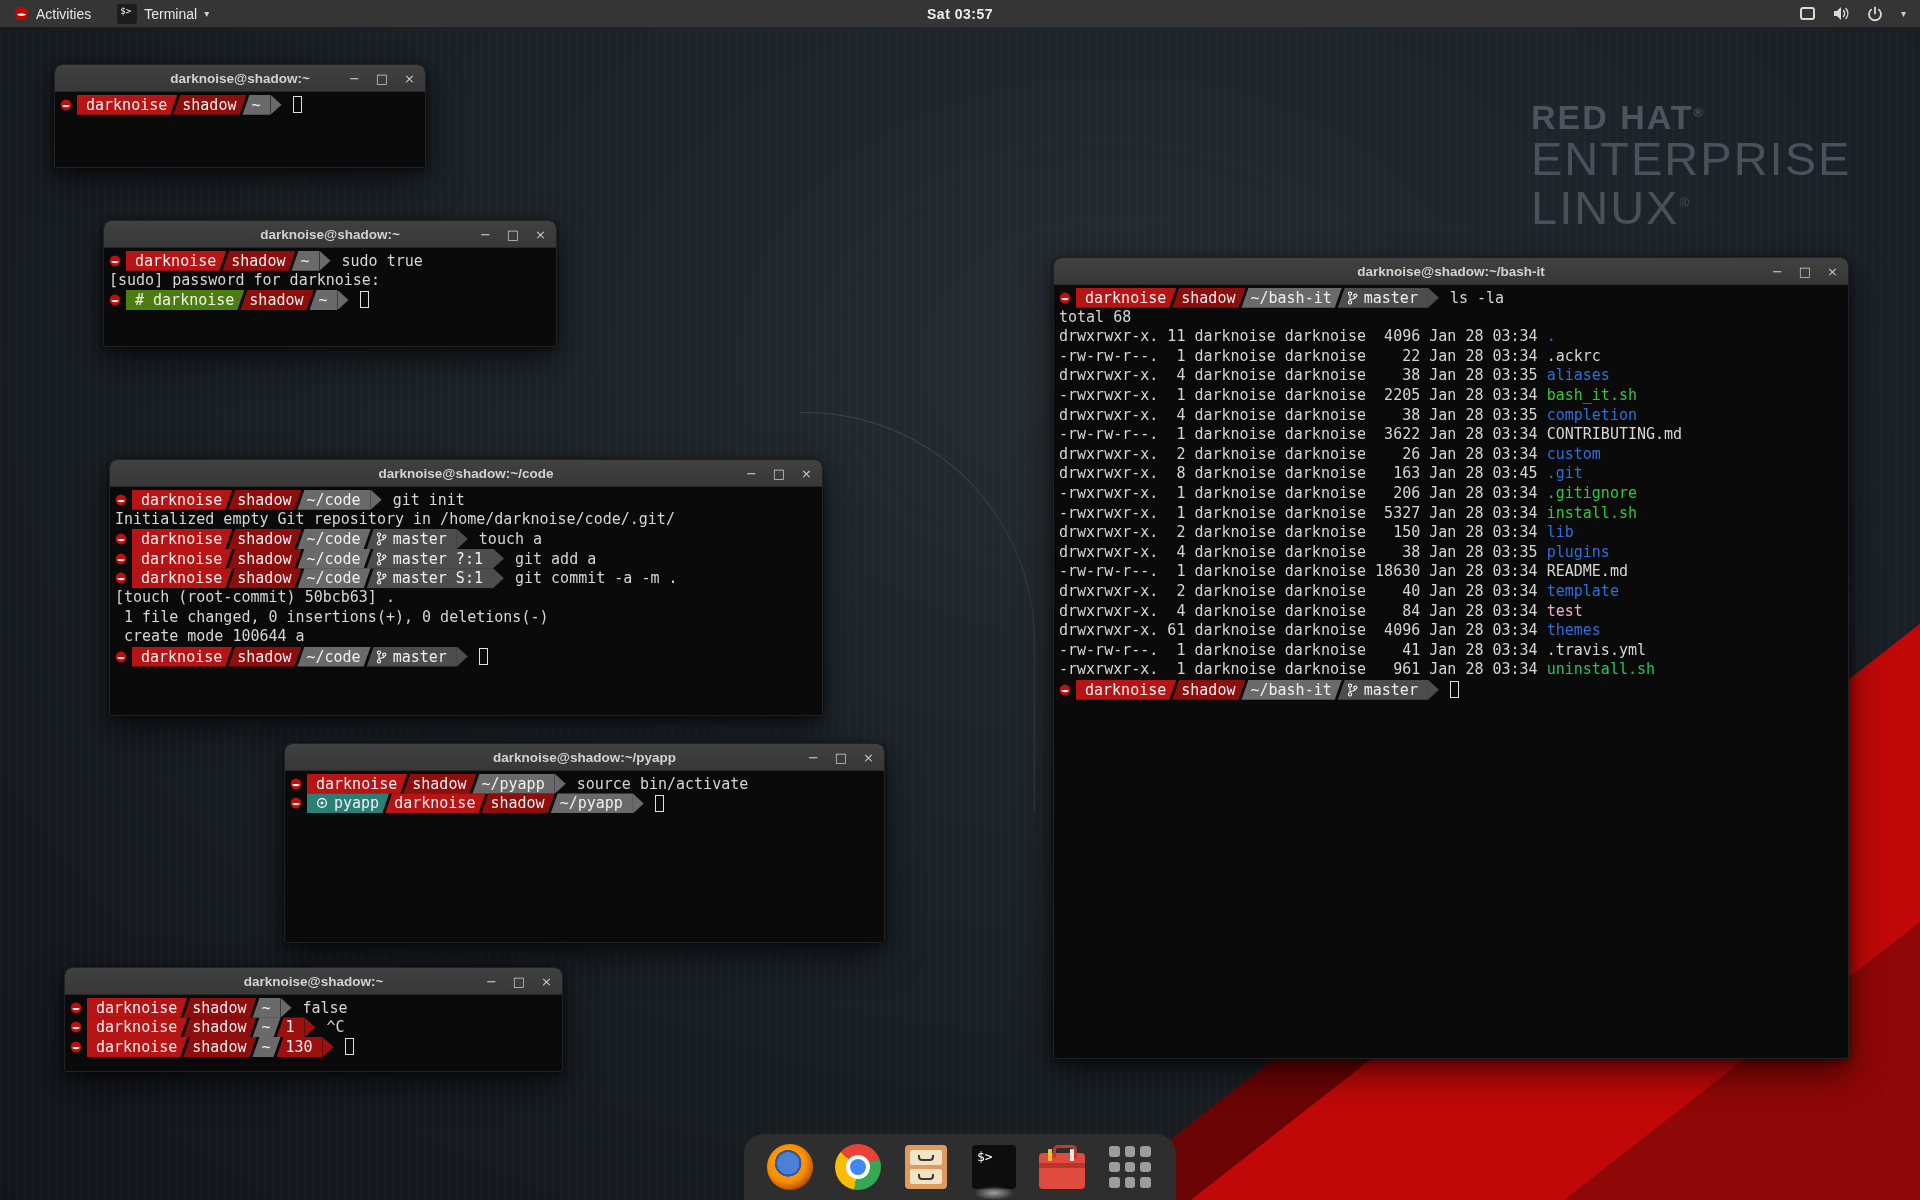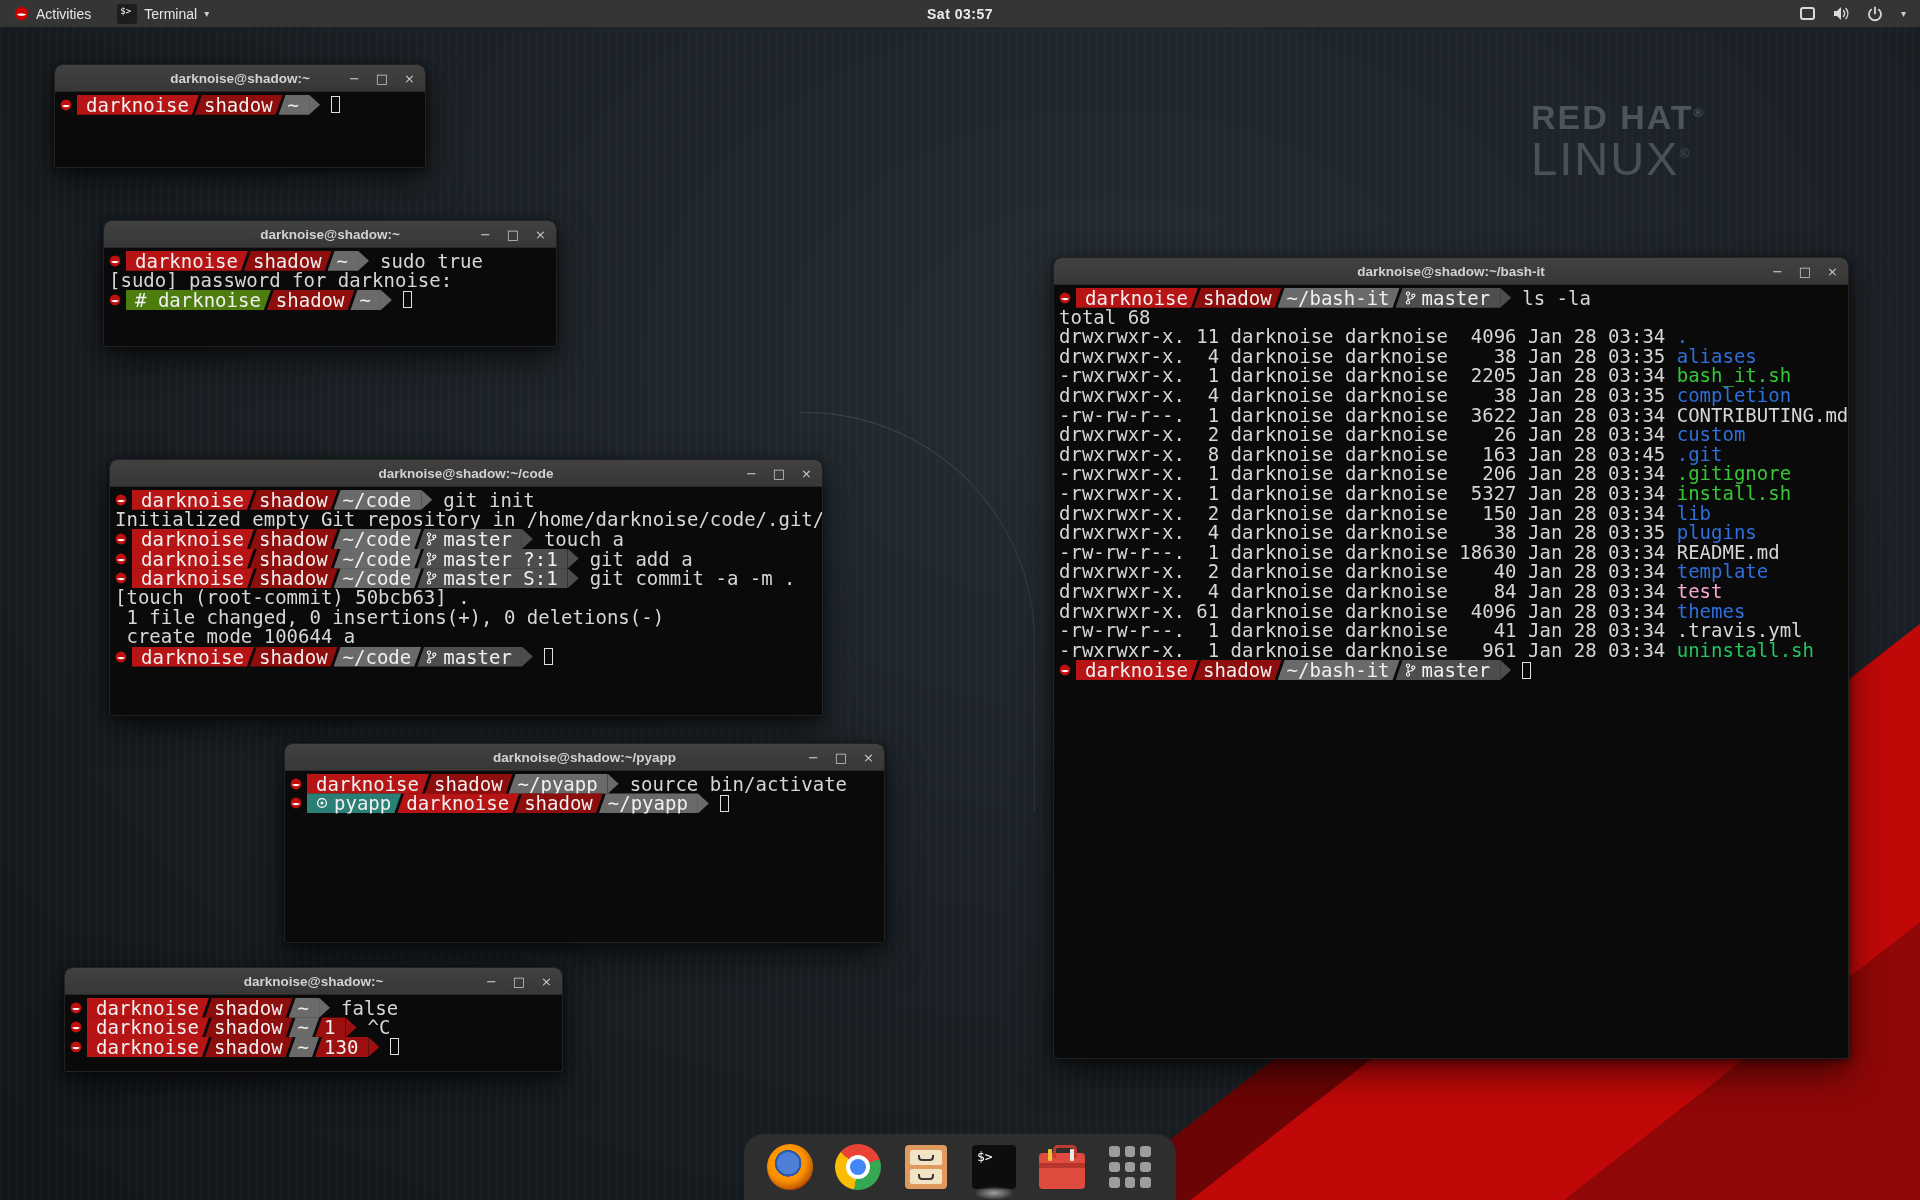--- a/index.html
+++ b/index.html
@@ -62,21 +62,21 @@
     height:27px; background:linear-gradient(#414141,#373737);
     border-bottom:1px solid #282828; position:relative;
     display:flex; align-items:center; justify-content:center;
     border-radius:7px 7px 0 0;
   }
   .title-text { font-size:13.5px; font-weight:bold; color:#d2d2d2; }
   .winbtns { position:absolute; right:10px; top:0; height:100%; display:flex; align-items:center; gap:16px; }
   .wbtn { color:#c9c9c9; font-size:13px; line-height:1; cursor:pointer; font-family:"DejaVu Sans", sans-serif; }
   .term-body {
     padding:3px 5px; font-family:"DejaVu Sans Mono", monospace;
-    font-size:19px; color:#d6d6d6; background:#0a0a0a;
+    font-size:15px; color:#d6d6d6; background:#0a0a0a;
   }
   .tline { height:19.6px; display:flex; align-items:center; white-space:pre; }
   .tline.out { display:block; line-height:19.6px; }
   .hat { width:17px; display:flex; align-items:center; justify-content:flex-start; flex:0 0 auto; }
   .seg {
     display:inline-flex; align-items:center; height:20px; padding:0 10px 0 9px;
     color:#f0f0f0; clip-path:polygon(7px 0, 100% 0, calc(100% - 7px) 100%, 0 100%);
     margin-left:-4px; gap:6px; flex:0 0 auto;
   }
   .seg.first { clip-path:polygon(0 0, 100% 0, calc(100% - 7px) 100%, 0 100%); margin-left:0; }
@@ -130,20 +130,21 @@
 
 <div class="desktop">
   <div class="stripe stripe-d"></div>
   <div class="stripe stripe-c"></div>
   <div class="stripe stripe-f"></div>
   <div class="stripe stripe-a"></div>
   <div class="stripe stripe-b"></div>
   <div class="arc1"></div>
   <div class="brand">
     <div class="b1"><span>RED HAT</span><sup>®</sup></div>
+    <div class="b2">ENTERPRISE</div>
     <div class="b3"><span>LINUX</span><sup>®</sup></div>
   </div>
 </div>
 
 <div class="topbar">
   <div class="tb-left">
     <div class="activities">
       <svg width="15" height="15" viewBox="0 0 16 16">
           <circle cx="8" cy="8" r="7.2" fill="#c00"></circle>
           <path d="M3.2 8.8c1.8-1.2 7.8-1.2 9.6 0-1.1 2.3-8.5 2.3-9.6 0z" fill="#fff"></path>
@@ -336,20 +337,21 @@
             <circle cx="6" cy="6" r="5.4" fill="#c00f0f"></circle>
             <path d="M2.1 6.7c1.4-1 6.4-1 7.8 0-.9 1.9-6.9 1.9-7.8 0z" fill="#fff"></path>
           </svg></span><span class="seg first" style="background: rgb(183, 21, 21);"><span>darknoise</span></span><span class="seg" style="background: rgb(142, 13, 13);"><span>shadow</span></span><span class="seg" style="background: rgb(106, 106, 106);"><span>~/bash-it</span></span><span class="seg last" style="background: rgb(77, 77, 77);"><svg width="11" height="14" viewBox="0 0 11 14" style="flex:0 0 auto">
             <circle cx="3" cy="2.6" r="1.6" fill="none" stroke="#fff" stroke-width="1.1"></circle>
             <circle cx="3" cy="11.4" r="1.6" fill="none" stroke="#fff" stroke-width="1.1"></circle>
             <circle cx="8.3" cy="4.6" r="1.6" fill="none" stroke="#fff" stroke-width="1.1"></circle>
             <path d="M3 4.2v5.6 M8.3 6.2c0 2.4-5.3 1.2-5.3 3.2" fill="none" stroke="#fff" stroke-width="1.1"></path>
           </svg><span>master</span></span><span class="parrow" style="background: rgb(77, 77, 77);"></span><span class="cmd">ls -la</span></div>
       <div class="tline out">total 68</div>
       <div class="tline out"><span>drwxrwxr-x. 11 darknoise darknoise  4096 Jan 28 03:34 </span><span style="color: rgb(46, 111, 219);">.</span></div>
+      <div class="tline out"><span>-rw-rw-r--.  1 darknoise darknoise    22 Jan 28 03:34 </span><span style="color: rgb(214, 214, 214);">.ackrc</span></div>
       <div class="tline out"><span>drwxrwxr-x.  4 darknoise darknoise    38 Jan 28 03:35 </span><span style="color: rgb(46, 111, 219);">aliases</span></div>
       <div class="tline out"><span>-rwxrwxr-x.  1 darknoise darknoise  2205 Jan 28 03:34 </span><span style="color: rgb(53, 200, 53);">bash_it.sh</span></div>
       <div class="tline out"><span>drwxrwxr-x.  4 darknoise darknoise    38 Jan 28 03:35 </span><span style="color: rgb(46, 111, 219);">completion</span></div>
       <div class="tline out"><span>-rw-rw-r--.  1 darknoise darknoise  3622 Jan 28 03:34 </span><span style="color: rgb(214, 214, 214);">CONTRIBUTING.md</span></div>
       <div class="tline out"><span>drwxrwxr-x.  2 darknoise darknoise    26 Jan 28 03:34 </span><span style="color: rgb(46, 111, 219);">custom</span></div>
       <div class="tline out"><span>drwxrwxr-x.  8 darknoise darknoise   163 Jan 28 03:45 </span><span style="color: rgb(46, 111, 219);">.git</span></div>
       <div class="tline out"><span>-rwxrwxr-x.  1 darknoise darknoise   206 Jan 28 03:34 </span><span style="color: rgb(53, 200, 53);">.gitignore</span></div>
       <div class="tline out"><span>-rwxrwxr-x.  1 darknoise darknoise  5327 Jan 28 03:34 </span><span style="color: rgb(53, 200, 53);">install.sh</span></div>
       <div class="tline out"><span>drwxrwxr-x.  2 darknoise darknoise   150 Jan 28 03:34 </span><span style="color: rgb(46, 111, 219);">lib</span></div>
       <div class="tline out"><span>drwxrwxr-x.  4 darknoise darknoise    38 Jan 28 03:35 </span><span style="color: rgb(46, 111, 219);">plugins</span></div>

